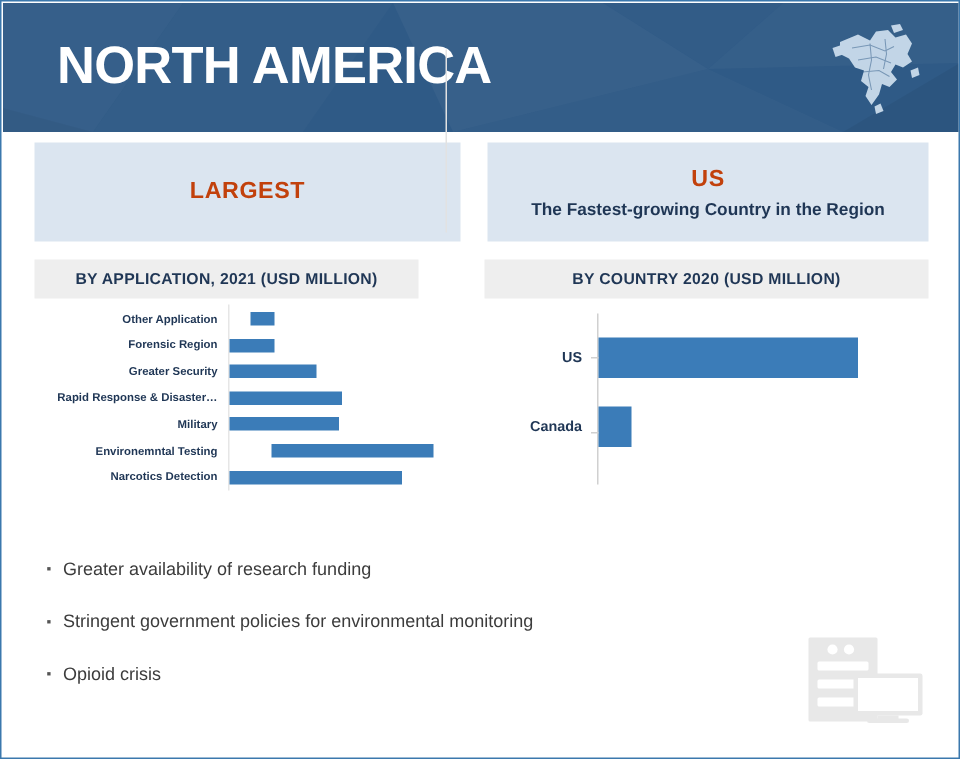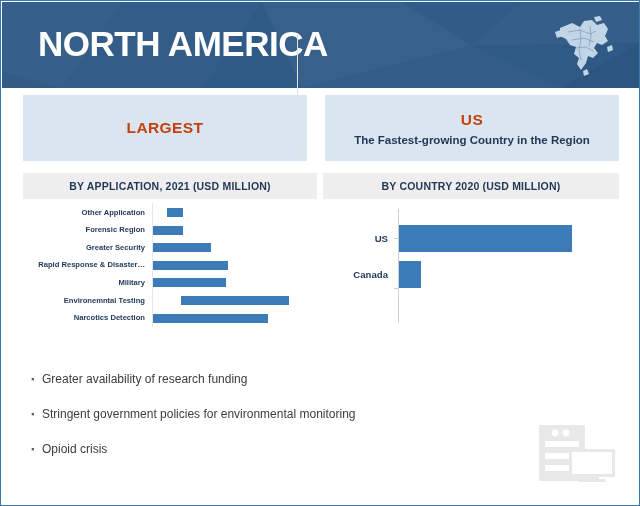--- a/index.html
+++ b/index.html
@@ -27,21 +27,21 @@
   .kpi-left{left:22px;width:284px;height:66px;}
   .kpi-right{left:324px;width:294px;height:66px;}
   .kpi-main{font-size:15.5px;font-weight:bold;color:#c2410c;letter-spacing:.4px;}
   .kpi-sub{font-size:11.5px;font-weight:bold;color:#1f3655;margin-top:5px;letter-spacing:0;}
 
   
   .chart-band{position:absolute;left:22px;top:172px;width:596px;height:158px;}
   .chart-head{position:absolute;top:0;height:26px;background:#eeeeee;
       display:flex;align-items:center;justify-content:center;
       font-size:10.5px;font-weight:bold;color:#1f3655;letter-spacing:.2px;box-sizing:border-box;}
-  .ch-left{left:0;width:294px;}
+  .ch-left{left:0;width:256px;}
   .ch-right{left:300px;width:296px;}
 
   .chart-body{position:absolute;top:28px;height:130px;background:#ffffff;}
   .cb-left{left:0;width:294px;}
   .cb-right{left:300px;width:296px;}
 
   .vdivider{position:absolute;left:296px;top:32px;width:1px;height:122px;background:#e2e2e2;}
 
   
   .hbars{position:relative;width:100%;height:100%;}
@@ -161,21 +161,21 @@
     </div>
 
     <div class="chart-body cb-right">
       <div class="hbars" id="cbars">
         <div class="vaxis"></div>
       <div class="crow" style="top: 24px;">
             <div class="clabel">US</div>
             <div class="cbar" style="width: 172.727px;"></div>
           </div>
           <div class="vtick" style="top: 37px;"></div>
-          <div class="crow" style="top: 60px;">
+          <div class="crow" style="top: 70px;">
             <div class="clabel">Canada</div>
             <div class="cbar" style="width: 22.4545px;"></div>
           </div>
           <div class="vtick" style="top: 87px;"></div>
         </div>
     </div>
   </div>
   <div class="vdivider"></div>
 
 

